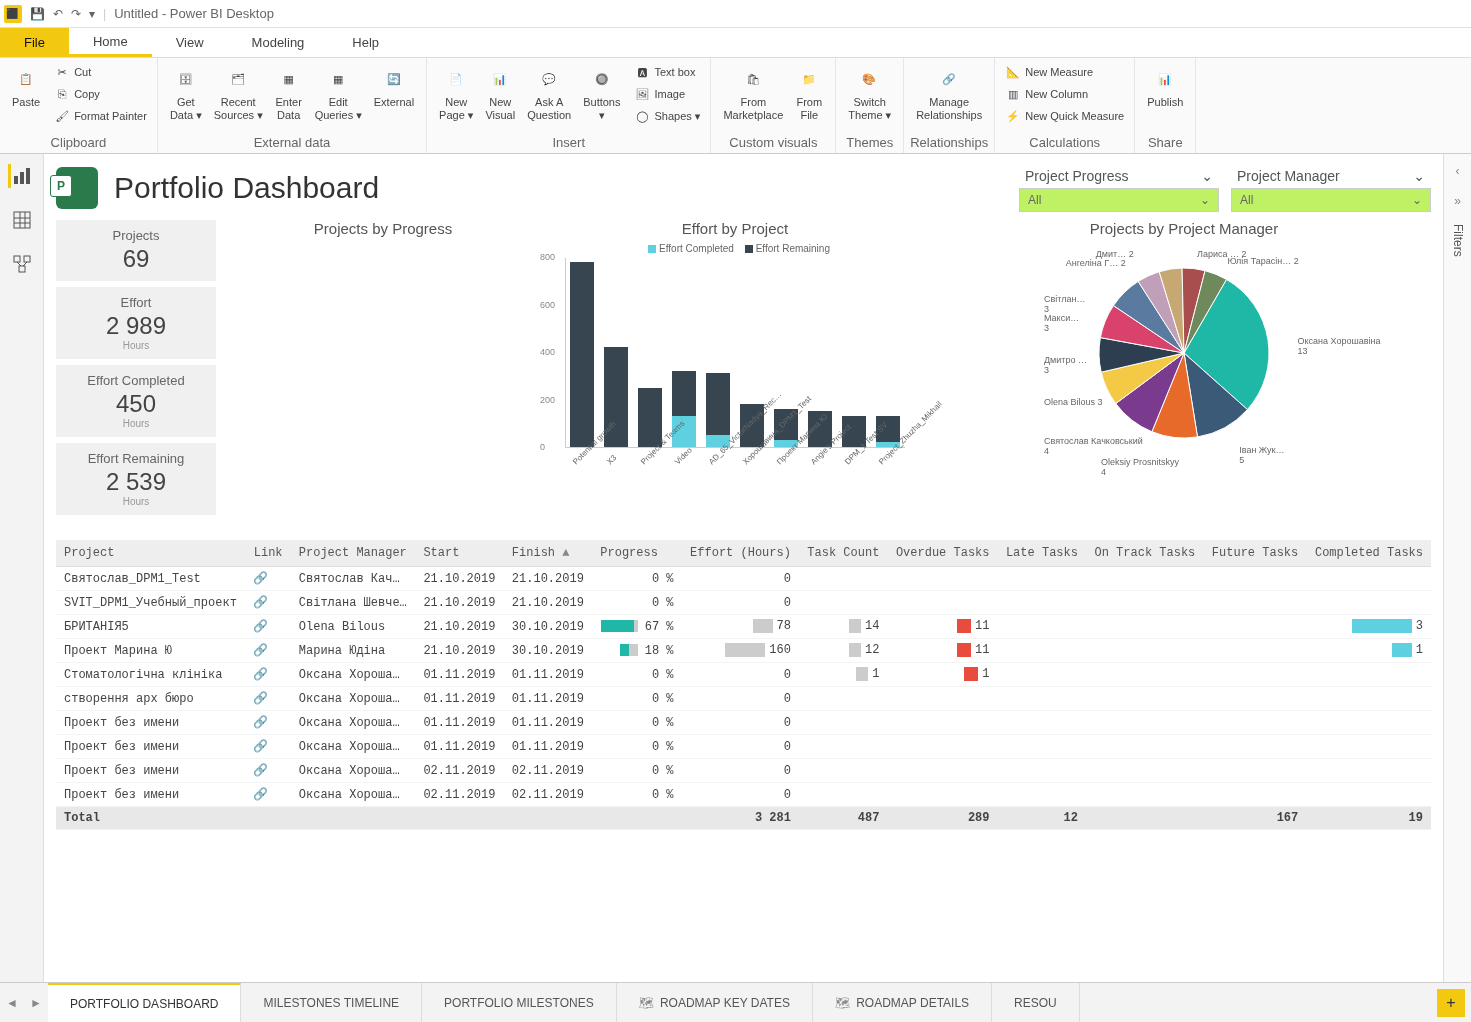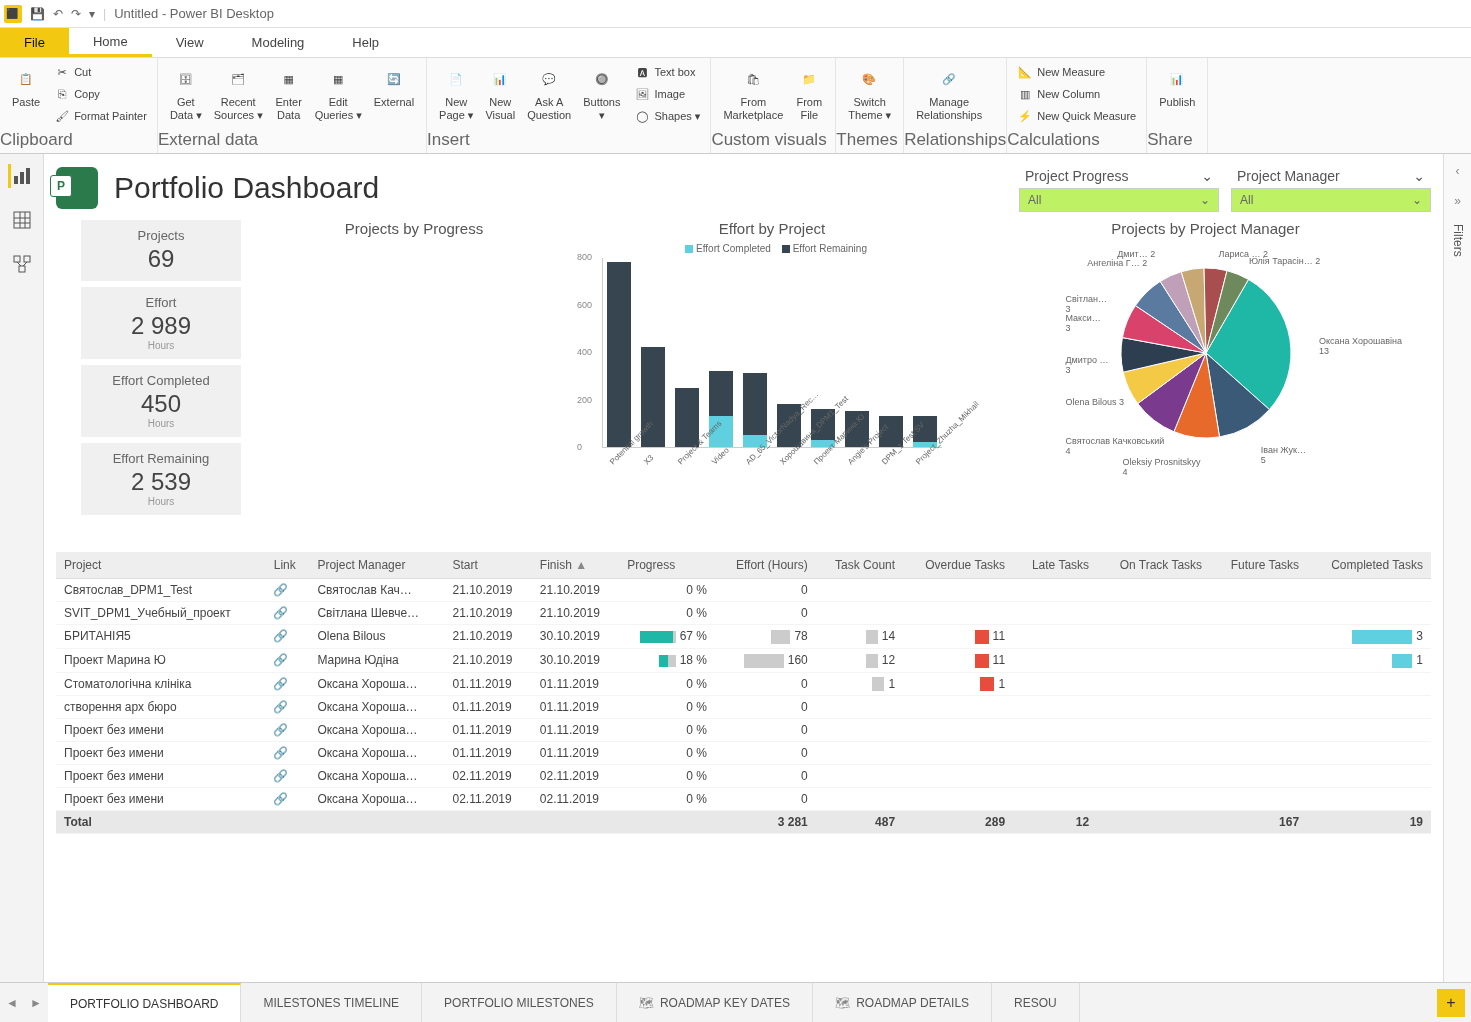--- a/index.html
+++ b/index.html
@@ -15,21 +15,21 @@
 
 .menutabs { height: 30px; display: flex; align-items: stretch; border-bottom: 1px solid #ddd; }
 .menutabs .tab { padding: 0 24px; display: flex; align-items: center; cursor: pointer; font-size: 13px; color: #444; }
 .menutabs .tab.file { background: #f2c811; color: #111; font-weight: 400; }
 .menutabs .tab.active { border-bottom: 3px solid #f2c811; }
 
 
 .ribbon { height: 96px; display: flex; border-bottom: 1px solid #ccc; background: #fafafa; }
 .rgroup { border-right: 1px solid #e6e6e6; display: flex; flex-direction: column; }
 .rgroup .items { flex: 1; display: flex; align-items: flex-start; padding: 4px 6px; }
-.rgroup .label { font-size: 17px; color: #666; padding-bottom: 3px; }
+.rgroup .label { text-align: center; font-size: 13px; color: #666; padding-bottom: 3px; }
 .rbtn { display: flex; flex-direction: column; align-items: center; justify-content: flex-start; padding: 4px 6px; cursor: pointer; font-size: 11px; color: #444; line-height: 1.2; text-align: center; }
 .rbtn .ico { width: 28px; height: 28px; margin-bottom: 2px; display: flex; align-items: center; justify-content: center; }
 .rbtn-sm { display: flex; align-items: center; gap: 4px; padding: 2px 4px; cursor: pointer; font-size: 11px; color: #444; }
 .rbtn-sm .ico { width: 16px; height: 16px; display: flex; align-items: center; justify-content: center; }
 .vstack { display: flex; flex-direction: column; gap: 2px; }
 
 
 .main { display: flex; height: calc(1022px - 28px - 30px - 96px - 40px); }
 .leftrail { width: 44px; background: #f3f3f3; border-right: 1px solid #ddd; display: flex; flex-direction: column; align-items: center; padding-top: 10px; gap: 20px; }
 .leftrail .railbtn { width: 24px; height: 24px; cursor: pointer; color: #555; display:flex; align-items:center; justify-content:center; }
@@ -43,21 +43,21 @@
 .dashhead { display: flex; align-items: center; justify-content: space-between; margin-bottom: 8px; }
 .dashhead .left { display: flex; align-items: center; gap: 16px; }
 .dashhead .plogo { width: 42px; height: 42px; background: #2a7a4c; border-radius: 6px; position: relative; }
 .dashhead .plogo::after { content:"P"; position:absolute; left:-6px; top:8px; background:#fff; border:1px solid #2a7a4c; width:20px; height:20px; display:flex; align-items:center; justify-content:center; font-weight:bold; color:#2a7a4c; font-size:12px; border-radius:3px;}
 .dashhead h1 { font-size: 30px; font-weight: 400; color: #333; }
 .slicer { width: 200px; }
 .slicer .slabel { font-size: 14px; color: #555; display:flex; justify-content:space-between; align-items:center; padding:4px 6px;}
 .slicer .sval { border: 1px solid #ccc; padding: 4px 8px; font-size: 12px; color: #666; display:flex; justify-content:space-between; align-items:center; background:#bef264;}
 
 
-.row1 { display: flex; gap: 23px; height: 320px; margin-left: 25px; }
+.row1 { display: flex; gap: 17px; height: 320px; }
 .kpis { width: 160px; display: flex; flex-direction: column; gap: 6px; }
 .kpi { background: #f0f0f0; text-align: center; padding: 8px 4px; }
 .kpi .kl { font-size: 13px; color: #666; }
 .kpi .kv { font-size: 24px; color: #444; margin-top: 2px; }
 .kpi .ku { font-size: 10px; color: #999; }
 
 .chartbox { flex: 1; display: flex; flex-direction: column; align-items: center; }
 .chartbox .ct { font-size: 15px; color: #555; margin-bottom: 6px; }
 
 .donut { position: relative; width: 220px; height: 220px; }
@@ -72,21 +72,21 @@
 .barcol { width: 24px; display: flex; flex-direction: column-reverse; }
 .barseg { width: 100%; }
 .xlabs { display: flex; gap: 10px; padding-left: 6px; }
 .xlabs span { width: 24px; font-size: 8px; color: #666; transform: rotate(-45deg); transform-origin: top left; white-space: nowrap; margin-top: 12px; }
 
 .pie { position: relative; width: 280px; height: 260px; }
 .pie svg { position:absolute; left:50px; top:20px; }
 .plabel { position: absolute; font-size: 9px; color: #666; white-space: nowrap; }
 
 
-.tablewrap { margin-top: 12px; height: 292px; overflow: hidden; position: relative; }
+.tablewrap { height: 292px; overflow: hidden; position: relative; font-family: Liberation Mono, monospace; }
 table.data { width: 100%; border-collapse: collapse; font-size: 12px; }
 table.data th { background: #eee; padding: 6px 8px; text-align: left; font-weight: 400; color: #555; border-bottom: 1px solid #ddd; }
 table.data th.num, table.data td.num { text-align: right; }
 table.data td { padding: 4px 8px; color: #444; border-bottom: 1px solid #f4f4f4; }
 table.data tr.total td { background: #e8e8e8; font-weight: 600; }
 .linkico { color: #888; font-size: 12px; }
 .pbar { display:inline-block; height:12px; vertical-align:middle; }
 .minibar { display:inline-block; height:14px; vertical-align:middle; margin-right:4px;}
 
 

